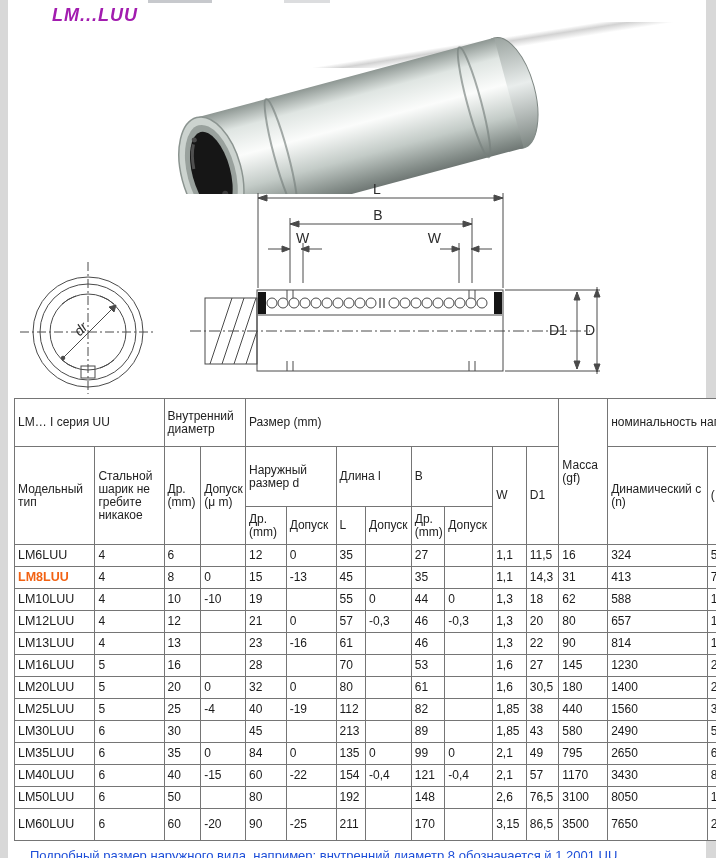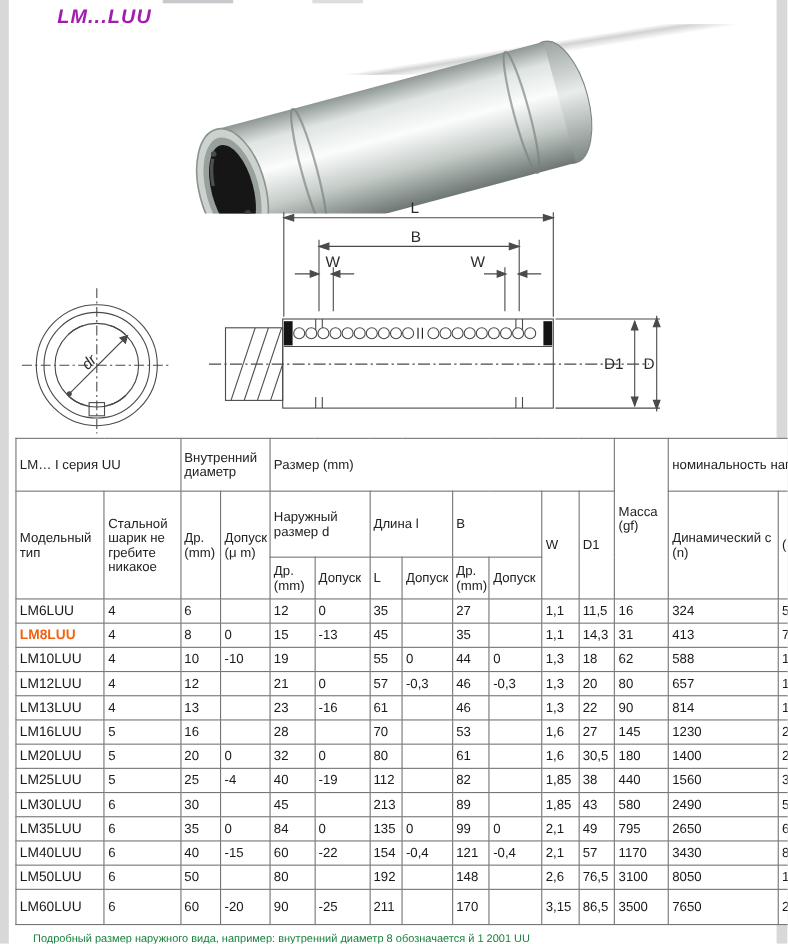--- a/index.html
+++ b/index.html
@@ -35,21 +35,21 @@
   }
   table.spec thead th{font-size:12px;color:#222;margin-top:20px;}
   tr.hdr1{height:48px;} tr.hdr2{height:60px;} tr.hdr3{height:38px;}
   table.spec tbody tr{height:22px;}
   table.spec tbody tr.tall{height:32px;}
   td.b{font-weight:bold;}
   td.model{font-weight:bold;font-size:12.5px;margin-left:29px;}
   tr.hl td.model{color:#f26213;font-weight:bold;}
   .footer-note{
     position:absolute;left:30px;top:848px;width:680px;height:10px;
-    overflow:hidden;font-size:10px;color:#15803d;white-space:nowrap;
+    overflow:hidden;font-size:13px;color:#1d4ed8;white-space:nowrap;
   }
   svg text{font-family:"Liberation Sans","DejaVu Sans",sans-serif;}
 </style>
 </head>
 <body>
 
 <div class="edge-strip edge-left"></div>
 <div class="edge-strip edge-right"></div>
 <div class="top-smudge" style="left:148px;width:64px;"></div>
 <div class="top-smudge" style="left:284px;width:46px;opacity:.5;"></div>

